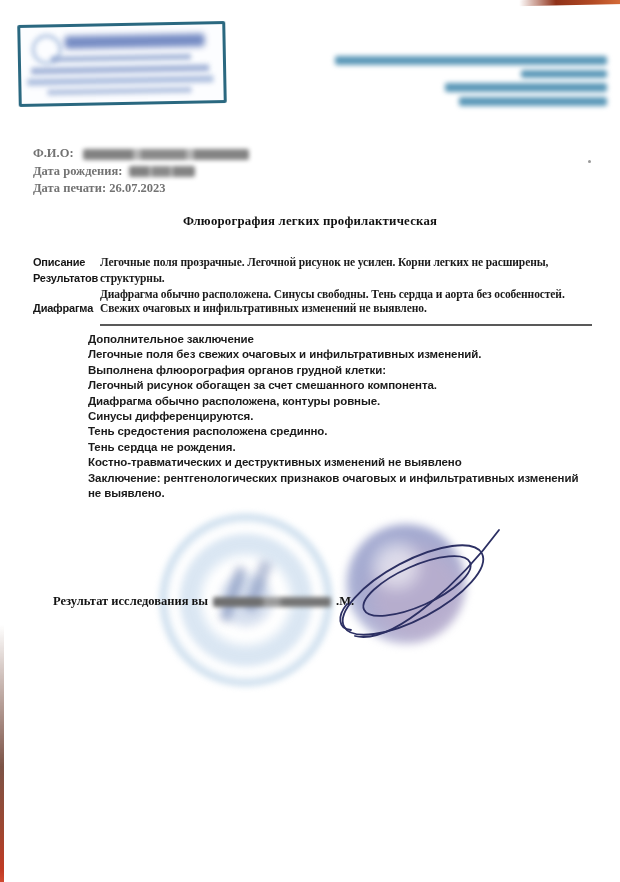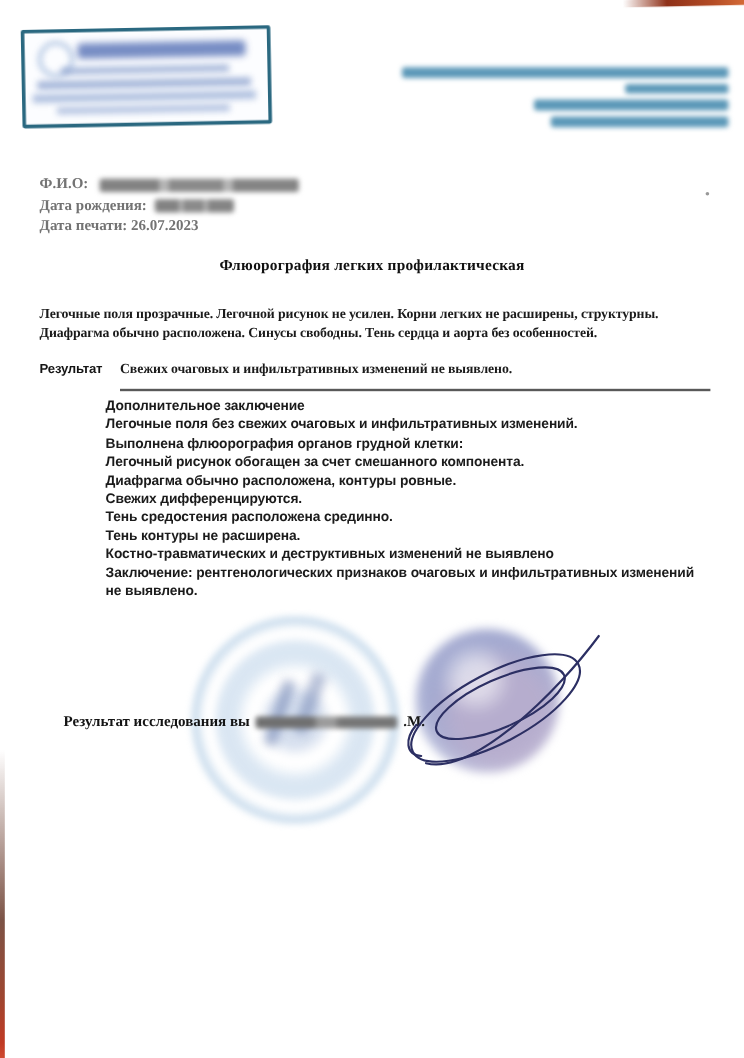--- a/index.html
+++ b/index.html
@@ -165,42 +165,46 @@
   <div class="row">
     <span>Дата печати:</span>
     <span>26.07.2023</span>
   </div>
 </div>
 <div class="abs speck"></div>
 
 <div class="abs doc-title">Флюорография легких профилактическая</div>
 
 <div class="abs section sec-desc">
+  <div class="sec-label">
+    <div>Описание</div>
+    <div>Результатов</div>
+  </div>
   <div class="sec-body">
     <div>Легочные поля прозрачные. Легочной рисунок не усилен. Корни легких не расширены, структурны.</div>
     <div>Диафрагма обычно расположена. Синусы свободны. Тень сердца и аорта без особенностей.</div>
   </div>
 </div>
 
 <div class="abs section sec-concl">
-  <div class="sec-label">Результат</div>
+  <div class="sec-label">Диафрагма</div>
   <div class="sec-body">Свежих очаговых и инфильтративных изменений не выявлено.</div>
 </div>
 
 <div class="abs divider"></div>
 
 <div class="abs additional">
   <div>Дополнительное заключение</div>
   <div>Легочные поля без свежих очаговых и инфильтративных изменений.</div>
   <div>Выполнена флюорография органов грудной клетки:</div>
   <div>Легочный рисунок обогащен за счет смешанного компонента.</div>
   <div>Диафрагма обычно расположена, контуры ровные.</div>
-  <div>Свежих дифференцируются.</div>
+  <div>Синусы дифференцируются.</div>
   <div>Тень средостения расположена срединно.</div>
-  <div>Тень контуры не расширена.</div>
+  <div>Тень сердца не рождения.</div>
   <div>Костно-травматических и деструктивных изменений не выявлено</div>
   <div>Заключение: рентгенологических признаков очаговых и инфильтративных изменений не выявлено.</div>
 </div>
 
 <div class="abs round-seal"></div>
 <div class="abs seal-glyph1"></div>
 <div class="abs seal-glyph2"></div>
 
 <div class="abs sig-stamp"></div>
 <svg class="abs signature-svg" viewBox="0 0 180 135" xmlns="http://www.w3.org/2000/svg">

